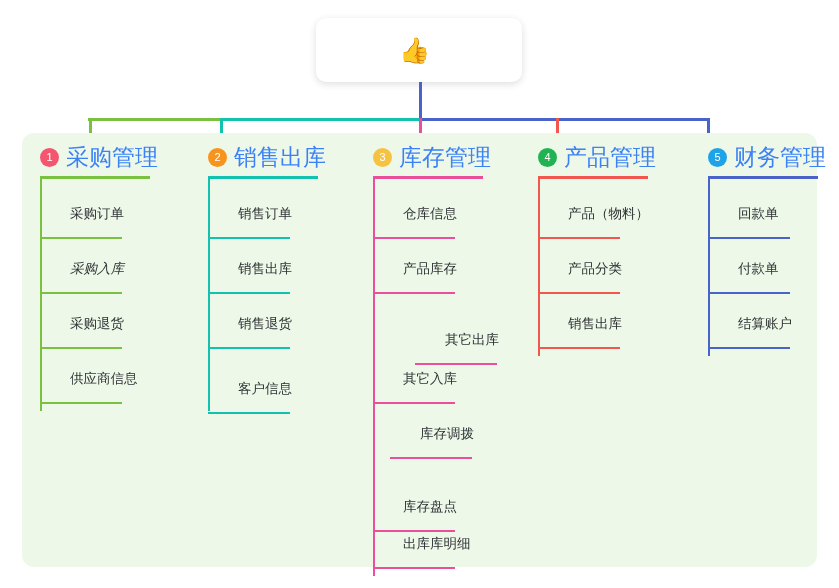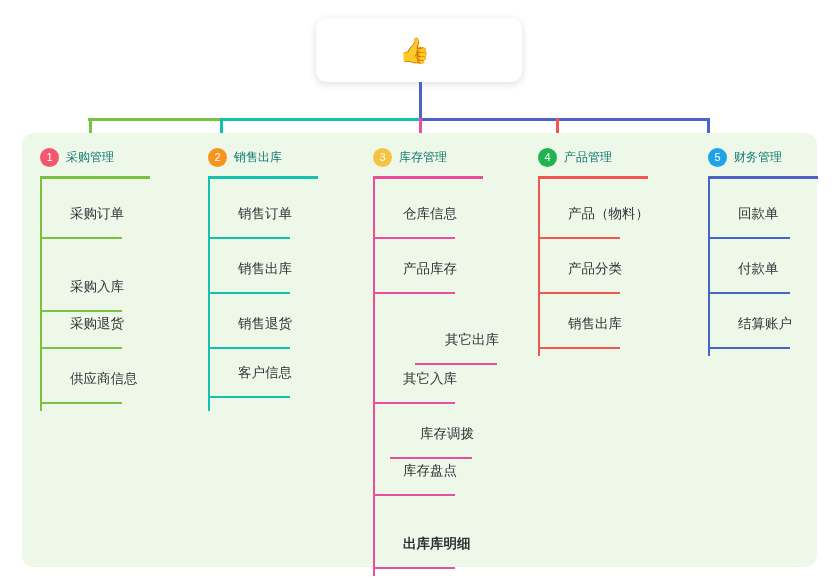--- a/index.html
+++ b/index.html
@@ -38,21 +38,21 @@
   
   .col{position:absolute;top:145px;}
   .col-head{position:relative;height:24px;display:flex;align-items:center;
     padding-left:18px;box-sizing:border-box;}
   .badge{
     position:absolute;left:18px;top:3px;
     width:19px;height:19px;border-radius:50%;
     color:#ffffff;font-size:11px;line-height:19px;text-align:center;
     font-family:"Liberation Sans",sans-serif;
   }
-  .col-title{position:absolute;left:44px;top:0px;font-size:12px;color:#0f766e;
+  .col-title{position:absolute;left:44px;top:0px;font-size:23px;color:#3b82f6;
     white-space:nowrap;line-height:24px;}
   .head-rule{position:absolute;left:18px;top:31px;width:110px;height:3px;}
 
   
   .spine{position:absolute;left:18px;top:34px;width:2px;}
   .leaf{position:absolute;left:18px;height:55px;width:120px;}
   .leaf-label{position:absolute;left:30px;top:14px;font-size:13.5px;color:#2f3235;
     white-space:nowrap;}
   .leaf-rule{position:absolute;left:0px;top:46px;width:82px;height:2px;}
 </style>
@@ -84,21 +84,21 @@
         <div class="col-head">
           <span class="badge" style="background: rgb(244, 86, 111);">1</span>
           <span class="col-title">采购管理</span>
           <div class="head-rule" style="background: rgb(122, 193, 66);"></div>
         </div>
         <div class="spine" style="background: rgb(122, 193, 66); height: 232px;"></div>
         <div class="leaf" style="top: 46px;">
           <span class="leaf-label">采购订单</span>
           <div class="leaf-rule" style="background: rgb(122, 193, 66);"></div>
         </div>
-        <div class="leaf" style="top: 119px;">
+        <div class="leaf" style="top: 101px; font-style: italic;">
           <span class="leaf-label">采购入库</span>
           <div class="leaf-rule" style="background: rgb(122, 193, 66);"></div>
         </div>
         <div class="leaf" style="top: 156px;">
           <span class="leaf-label">采购退货</span>
           <div class="leaf-rule" style="background: rgb(122, 193, 66);"></div>
         </div>
         <div class="leaf" style="top: 211px;">
           <span class="leaf-label">供应商信息</span>
           <div class="leaf-rule" style="background: rgb(122, 193, 66);"></div>
@@ -116,21 +116,21 @@
           <div class="leaf-rule" style="background: rgb(19, 194, 174);"></div>
         </div>
         <div class="leaf" style="top: 101px; padding-left: 36px;">
           <span class="leaf-label">销售出库</span>
           <div class="leaf-rule" style="background: rgb(19, 194, 174);"></div>
         </div>
         <div class="leaf" style="top: 156px;">
           <span class="leaf-label">销售退货</span>
           <div class="leaf-rule" style="background: rgb(19, 194, 174);"></div>
         </div>
-        <div class="leaf" style="top: 205px;">
+        <div class="leaf" style="top: 221px;">
           <span class="leaf-label">客户信息</span>
           <div class="leaf-rule" style="background: rgb(19, 194, 174);"></div>
         </div>
       </div>
       <div class="col" style="left: 355px;">
         <div class="col-head">
           <span class="badge" style="background: rgb(245, 194, 66);">3</span>
           <span class="col-title">库存管理</span>
           <div class="head-rule" style="background: rgb(234, 79, 156);"></div>
         </div>
@@ -148,25 +148,25 @@
           <div class="leaf-rule" style="background: rgb(234, 79, 156);"></div>
         </div>
         <div class="leaf" style="top: 211px;">
           <span class="leaf-label">其它入库</span>
           <div class="leaf-rule" style="background: rgb(234, 79, 156);"></div>
         </div>
         <div class="leaf" style="top: 266px; margin-left: 17px;">
           <span class="leaf-label">库存调拨</span>
           <div class="leaf-rule" style="background: rgb(234, 79, 156);"></div>
         </div>
-        <div class="leaf" style="top: 303px;">
+        <div class="leaf" style="top: 339px;">
           <span class="leaf-label">库存盘点</span>
           <div class="leaf-rule" style="background: rgb(234, 79, 156);"></div>
         </div>
-        <div class="leaf" style="top: 376px; font-weight: bold;">
+        <div class="leaf" style="top: 376px;">
           <span class="leaf-label">出库库明细</span>
           <div class="leaf-rule" style="background: rgb(234, 79, 156);"></div>
         </div>
       </div>
       <div class="col" style="left: 520px;">
         <div class="col-head">
           <span class="badge" style="background: rgb(33, 179, 81);">4</span>
           <span class="col-title">产品管理</span>
           <div class="head-rule" style="background: rgb(241, 87, 79);"></div>
         </div>

